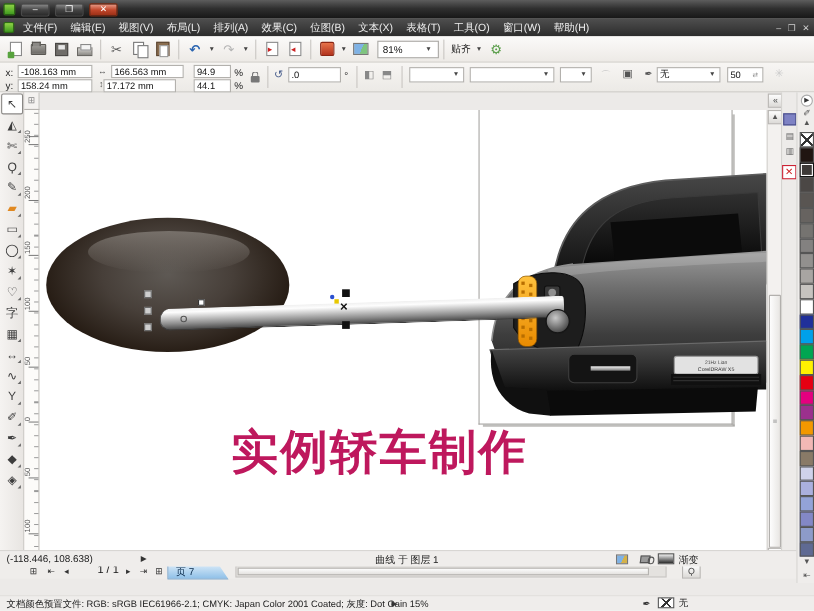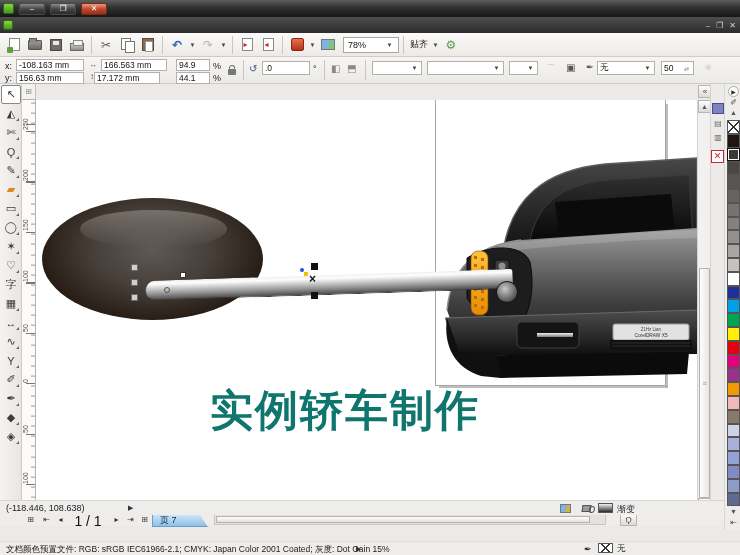--- a/index.html
+++ b/index.html
@@ -102,21 +102,21 @@
 #palette{position:absolute;left:724px;top:84px;width:16px;height:446px;background:#efedeb;border-left:1px solid #d8d6d3;z-index:5}
 .pswatch{position:absolute;left:2px;width:13px;height:13.8px;border:1px solid #555}
 .pswatch.none{background:linear-gradient(45deg,transparent 44%,#333 44% 56%,transparent 56%),linear-gradient(-45deg,transparent 44%,#333 44% 56%,transparent 56%),#fff}
 .pswatch.sel{outline:1px solid #fff;outline-offset:-2px;border-color:#111}
 .pbtn{position:absolute;left:2px;width:13px;height:10px;font-size:7px;color:#555;text-align:center;line-height:10px}
 #palette-flyout{position:absolute;left:3px;top:2px;width:11px;height:11px;border:1px solid #aaa;border-radius:50%;background:#fff;font-size:6px;color:#333;text-align:center;line-height:10px}
 
 
 #pagenav{position:absolute;left:0;top:511px;width:740px;height:15px;background:#efedeb;border-top:1px solid #d8d6d3}
 .nv{position:absolute;top:1px;width:13px;height:13px;font-size:8px;color:#333;text-align:center;line-height:13px}
-#page-counter{position:absolute;left:68px;top:1px;width:40px;text-align:center;font-size:14px;color:#111}
+#page-counter{position:absolute;left:68px;top:1px;width:40px;text-align:right;font-size:10px;color:#111}
 #page-tab{position:absolute;left:152px;top:0;width:56px;height:15px;background:linear-gradient(#d8eaf8,#8fc0e8);border:1px solid #6a9cc8;clip-path:polygon(0 0,82% 0,100% 100%,0 100%);font-size:9px;color:#0a2a4a;padding-left:7px;line-height:14px}
 #hscroll{position:absolute;left:214px;top:2px;width:392px;height:11px;background:#e4e2df;border:1px solid #c8c6c3}
 #hthumb{position:absolute;left:1px;top:1px;width:374px;height:7px;background:linear-gradient(#fdfdfd,#e4e2df);border:1px solid #b5b3b0}
 #navzoom{position:absolute;left:620px;top:1px;width:17px;height:13px;background:linear-gradient(#fdfdfd,#dcdad7);border:1px solid #b8b6b3;font-size:8px;color:#444;text-align:center;line-height:12px}
 #status1{position:absolute;left:0;top:500px;width:728px;height:15px;background:#efedeb;border-top:1px solid #d8d6d3;font-size:9px;color:#222}
 #status2{position:absolute;left:0;top:541px;width:740px;height:14px;background:#efedeb;border-top:1px solid #e2e0dd;font-size:8.5px;color:#222}
 .stx{position:absolute;top:2px;white-space:nowrap}
 .arr{color:#333;font-size:7px}
 #img-chip{position:absolute;left:560px;top:3px;width:11px;height:9px;border:1px solid #777;background:linear-gradient(115deg,#7fb2e5 55%,#d4b24a 55%)}
 #fill-chip{position:absolute;left:598px;top:2px;width:15px;height:10px;border:1px solid #555;background:linear-gradient(#f0f0f0,#2a2a2a)}
@@ -132,20 +132,34 @@
 
   <div id="titlebar">
     <div class="corel-logo"></div>
     <div class="wbtn">–</div>
     <div class="wbtn">❐</div>
     <div class="wbtn close">✕</div>
   </div>
 
   <div id="menubar">
     <div class="corel-logo" style="width:10px;height:10px;margin-right:2px"></div>
+    <div id="menu-list" style="display:flex;height:100%">
+        <div class="menu-item">文件(F)</div>
+        <div class="menu-item">编辑(E)</div>
+        <div class="menu-item">视图(V)</div>
+        <div class="menu-item">布局(L)</div>
+        <div class="menu-item">排列(A)</div>
+        <div class="menu-item">效果(C)</div>
+        <div class="menu-item">位图(B)</div>
+        <div class="menu-item">文本(X)</div>
+        <div class="menu-item">表格(T)</div>
+        <div class="menu-item">工具(O)</div>
+        <div class="menu-item">窗口(W)</div>
+        <div class="menu-item">帮助(H)</div>
+      </div>
     <div id="doc-controls">
       <span>–</span>
       <span>❐</span>
       <span>✕</span>
     </div>
   </div>
 
   <div id="toolbar">
     <div class="tbtn">
         <span class="ic-page new"></span>
@@ -185,34 +199,34 @@
       </div>
     <div class="tsep"></div>
     <div class="tbtn">
         <span class="ic-app"></span>
       </div>
     <div class="darr">▼</div>
     <div class="tbtn">
         <span class="ic-pic"></span>
       </div>
     <div class="combo" style="width:56px;margin-left:4px">
-      <span>78%</span>
+      <span>81%</span>
         <span class="darr">▼</span>
     </div>
     <div class="tsep"></div>
     <div style="font-size:9px;color:#222;padding:0 2px">贴齐</div>
     <div class="darr">▼</div>
     <div class="tbtn" style="color:#5a9e4a">⚙</div>
   </div>
 
   <div id="propbar">
     <span class="pl" style="left:5px;top:4px">x:</span>
     <div class="f" style="left:16px;top:2px;width:68px">-108.163 mm</div>
     <span class="pl" style="left:5px;top:16px">y:</span>
-    <div class="f" style="left:16px;top:15px;width:68px">156.63 mm</div>
+    <div class="f" style="left:16px;top:15px;width:68px">158.24 mm</div>
     <span class="pi" style="left:89px;top:3px;font-size:8px">↔</span>
     <div class="f" style="left:101px;top:2px;width:66px">166.563 mm</div>
     <span class="pi" style="left:90px;top:15px;font-size:8px">↕</span>
     <div class="f" style="left:94px;top:15px;width:66px">17.172 mm</div>
     <div class="f" style="left:176px;top:2px;width:34px">94.9</div>
     <span class="pl" style="left:213px;top:4px">%</span>
     <div class="f" style="left:176px;top:15px;width:34px">44.1</div>
     <span class="pl" style="left:213px;top:16px">%</span>
     <div class="lock" style="left:228px;top:12px"></div>
     <div class="psep" style="left:243px"></div>
@@ -368,21 +382,21 @@
     <div class="hdl gray" style="left:95px;top:179px"></div>
     <div class="hdl gray" style="left:95px;top:194px"></div>
     <div class="hdl black" style="left:275px;top:163px"></div>
     <div class="hdl black" style="left:275px;top:192px"></div>
     <div id="sel-x" style="left:273px;top:174px">×</div>
     <div class="hdl hollow" style="left:144px;top:172px"></div>
     <div class="hdl circle" style="left:128px;top:187px"></div>
     <div id="rot-marker-b" style="left:264px;top:168px"></div>
     <div id="rot-marker-y" style="left:268px;top:172px"></div>
 
-    <div id="overlay-text" style="color: #0f766e;">实例轿车制作</div>
+    <div id="overlay-text" style="color: #be185d;">实例轿车制作</div>
   </div>
 
   <div id="vscroll">
     <div class="sbtn" style="top:0">▲</div>
     <div id="vthumb">≡</div>
     <div class="sbtn" style="top:398px">▼</div>
   </div>
   <div id="collapse-btn">«</div>
   <div id="docker-strip">
     <div id="docker-swatch"></div>
@@ -440,20 +454,21 @@
     <div id="hscroll">
       <div id="hthumb"></div>
 
     </div>
     <div id="navzoom">Ϙ</div>
   </div>
 
   <div id="status1">
     <span class="stx" style="left:6px">(-118.446, 108.638)</span>
     <span class="stx arr" style="left:128px;top:3px">▶</span>
+    <span class="stx" style="left:280px;width:180px;text-align:center">曲线 于 图层 1</span>
     <div id="img-chip"></div>
     <div class="bucket"></div>
     <div id="fill-chip"></div>
     <span class="stx" style="left:617px">渐变</span>
   </div>
   <div id="status2">
     <span class="stx" style="left:6px">文档颜色预置文件: RGB: sRGB IEC61966-2.1; CMYK: Japan Color 2001 Coated; 灰度: Dot Gain 15%</span>
     <span class="stx arr" style="left:356px;top:3px">▶</span>
     <span class="pen-nib">✒</span>
     <div id="outline-chip"></div>

